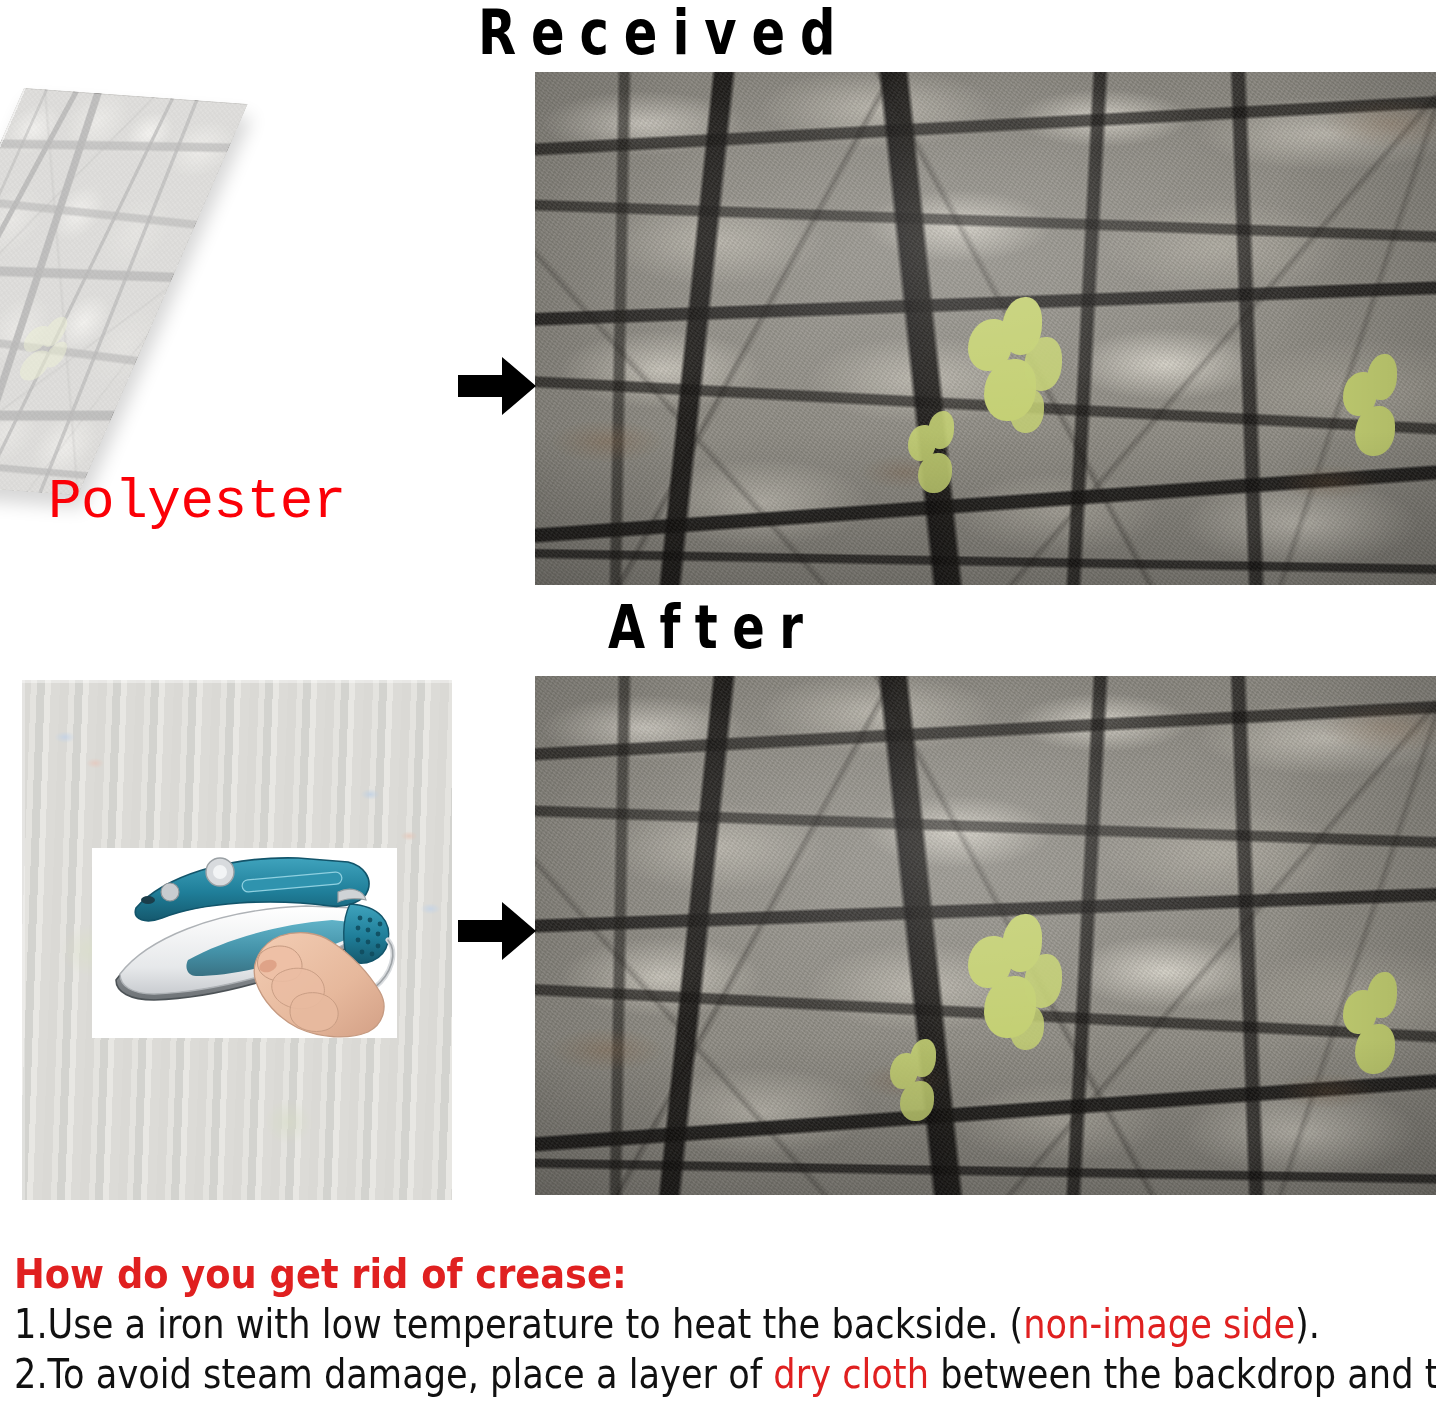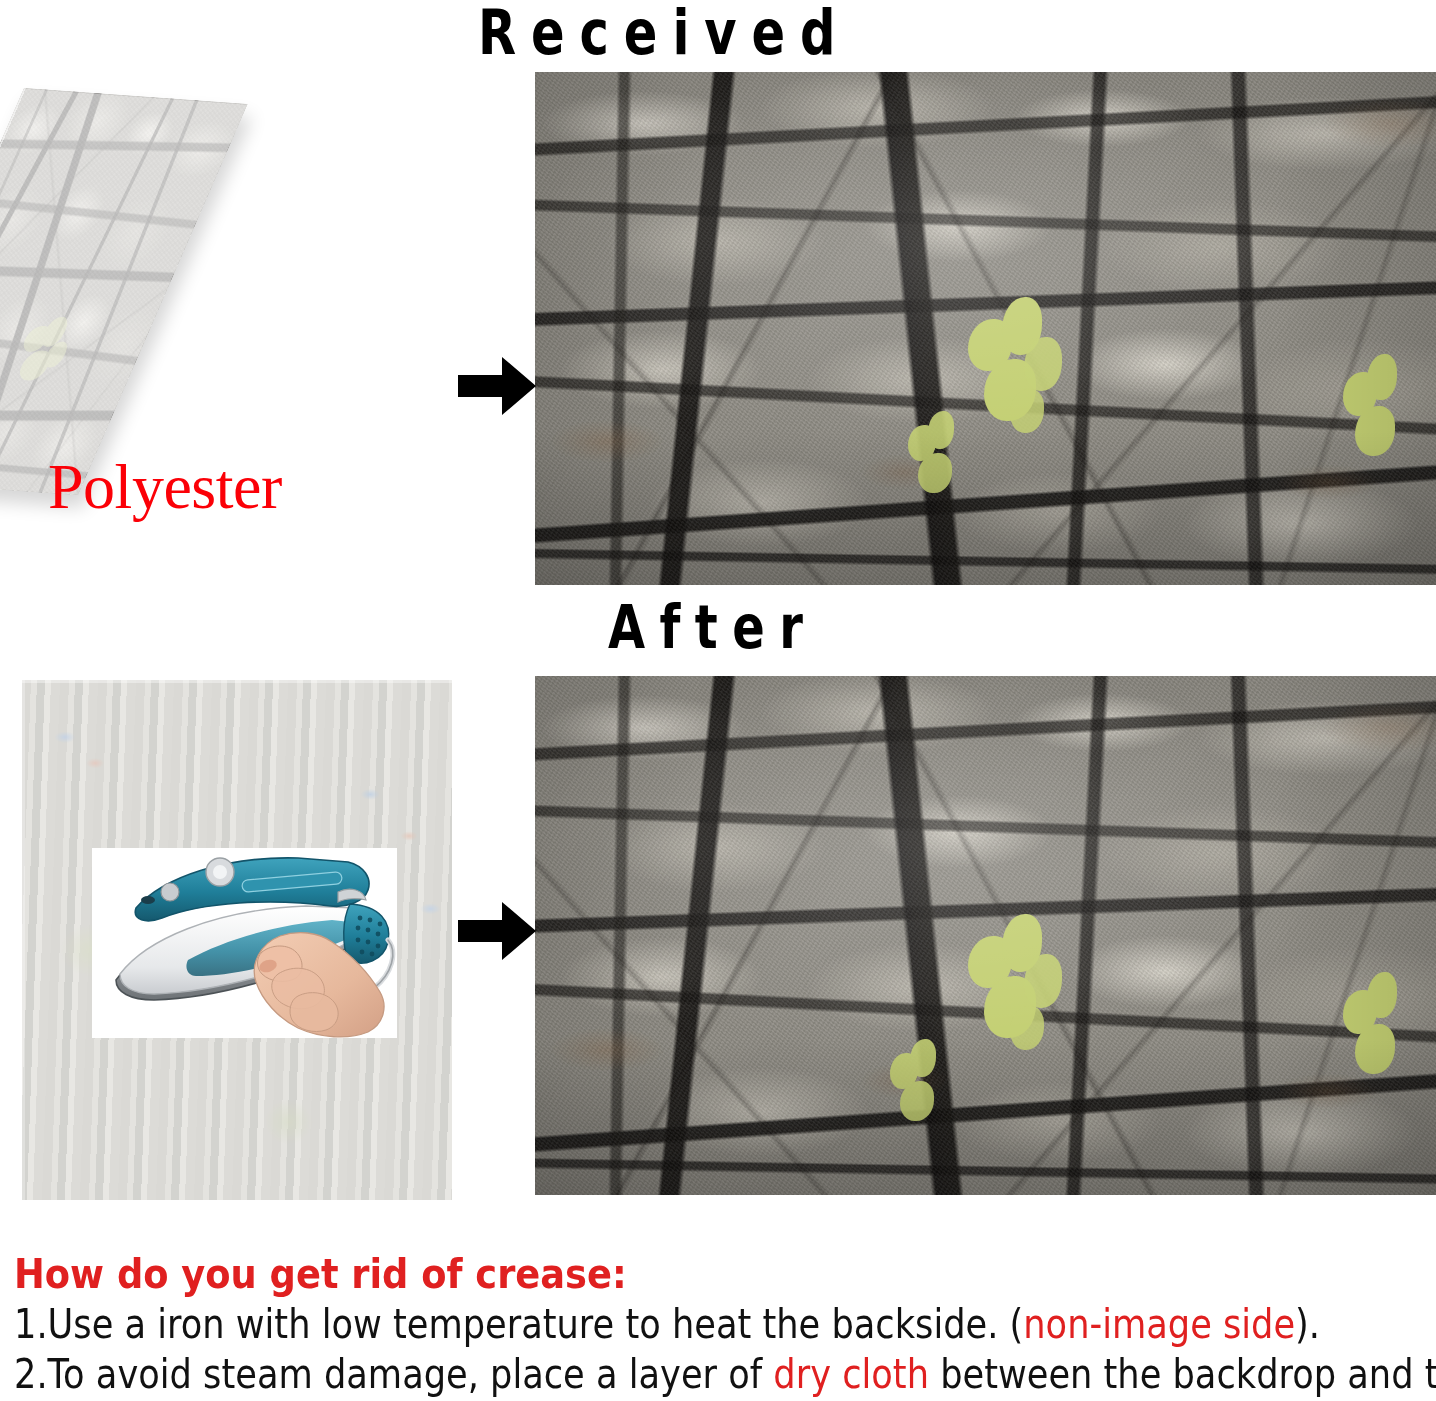--- a/index.html
+++ b/index.html
@@ -15,24 +15,24 @@
     letter-spacing:0.30em;
     white-space:nowrap;
     transform:scaleX(0.80);
     transform-origin:left center;
   }
   #title-received{left:478px;top:-4px;font-size:62px;}
   #title-after{left:608px;top:592px;font-size:60px;}
 
   
   #polyester-label{
-    position:absolute;left:48px;top:455px;
-    font-size:64px;line-height:1;
+    position:absolute;left:48px;top:474px;
+    font-size:56px;line-height:1;
     color:#fb0007;
-    font-family:Liberation Serif, serif;
+    font-family:Liberation Mono, monospace;
     font-weight:400;
     letter-spacing:-0.5px;
     white-space:nowrap;
     z-index:6;
   }
 
   
   .arrow{position:absolute;z-index:5;}
   #arrow-top{left:458px;top:355px;width:78px;height:62px;}
   #arrow-bottom{left:458px;top:900px;width:78px;height:62px;}

